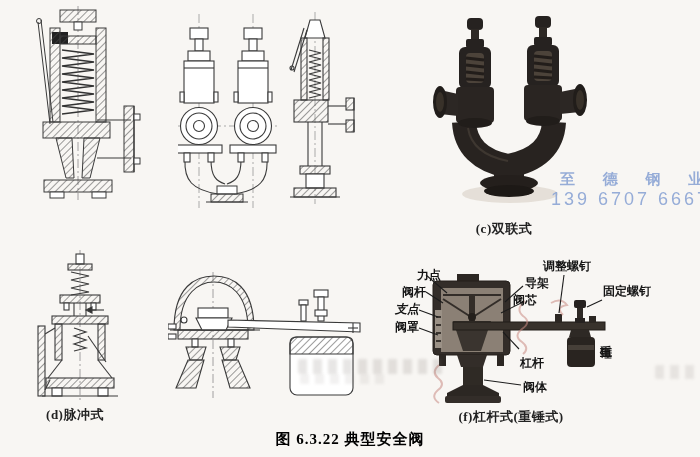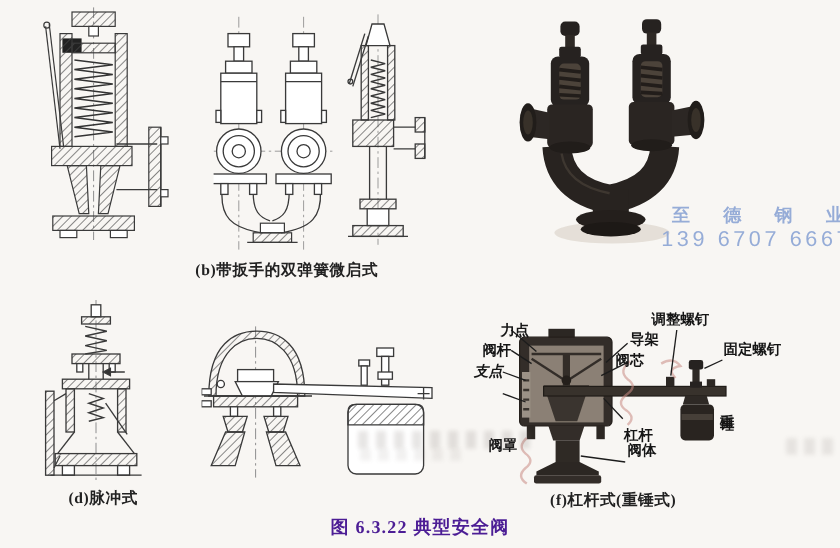--- a/index.html
+++ b/index.html
@@ -1,21 +1,21 @@
 <!DOCTYPE html>
 <html><head>
 <meta charset="utf-8">
 <style>
   html,body{margin:0;padding:0;}
   body{font-family:"Liberation Serif","DejaVu Serif",serif;}
   #page{position:relative;width:700px;height:457px;background:#f8f6f3;overflow:hidden;}
   .flabel{position:absolute;font-size:13px;font-weight:700;color:#222;text-align:center;
           white-space:nowrap;letter-spacing:.5px;}
   .caption{position:absolute;left:0;top:430px;width:700px;text-align:center;
-           font-size:15px;font-weight:700;color:#4c1d95;letter-spacing:1px;}
+           font-size:15px;font-weight:700;color:#000000;letter-spacing:1px;}
   .wm{position:absolute;color:#8ca5d5;opacity:.9;white-space:nowrap;}
   .wm-co{left:560px;top:170px;font-size:15px;letter-spacing:12px;font-weight:600;}
   .wm-ph{left:551px;top:189px;font-size:18px;letter-spacing:3px;font-weight:400;
          font-family:"Liberation Sans","DejaVu Sans",sans-serif;}
   .panel{position:absolute;}
   .part{position:absolute;font-size:12px;font-weight:700;color:#151515;white-space:nowrap;}
   .part.r{text-align:right;}
   .vtext{writing-mode:vertical-rl;letter-spacing:3px;}
   .ghost{position:absolute;background:repeating-linear-gradient(90deg,rgba(110,100,95,.5) 0 9px,
           rgba(110,100,95,0) 9px 15px);filter:blur(1.6px);border-radius:2px;}
@@ -130,21 +130,20 @@
         <line x1="176" y1="90" x2="176" y2="124"></line>
         <line x1="130" y1="114" x2="130" y2="158"></line>
         <line x1="144" y1="114" x2="144" y2="158"></line>
         <rect x="122" y="158" width="30" height="8" fill="url(#hB)"></rect>
         <rect x="128" y="166" width="18" height="14" fill="#fff"></rect>
         <rect x="116" y="180" width="42" height="9" fill="url(#hB)"></rect>
         <line x1="112" y1="189" x2="162" y2="189"></line>
       </g>
     </svg>
   </div>
-  <div class="flabel" style="left:154px;top:216px;width:170px;">(b)带扳手的双弹簧微启式</div>
 
   <div class="panel" style="left:428px;top:8px;">
     <svg width="168" height="200" viewBox="0 0 168 200">
       <ellipse cx="82" cy="186" rx="48" ry="9" fill="#ddd6cc" opacity=".7"></ellipse>
 
       <path d="M36,114 Q38,150 80,158 Q124,150 126,114" fill="none" stroke="#282320" stroke-width="24"></path>
       <rect x="66" y="150" width="30" height="24" fill="#282320"></rect>
       <ellipse cx="81" cy="175" rx="29" ry="8" fill="#241f1c"></ellipse>
       <ellipse cx="81" cy="183" rx="25" ry="6" fill="#1d1916"></ellipse>
 
@@ -181,20 +180,21 @@
           </g>
         <rect x="96" y="77" width="38" height="36" rx="4" fill="#2a2522"></rect>
         <polygon points="132,84 152,80 152,104 132,106" fill="#2c2724"></polygon>
         <ellipse cx="152" cy="92" rx="7" ry="16" fill="#211d1a"></ellipse>
         <ellipse cx="152" cy="92" rx="4" ry="10" fill="#383129"></ellipse>
         <ellipse cx="115" cy="113" rx="17" ry="5" fill="#211d1a"></ellipse>
       </g>
       <path d="M40,120 Q44,146 80,153" fill="none" stroke="#4d453c" stroke-width="2" opacity=".6"></path>
     </svg>
   </div>
+  <div class="flabel" style="left:444px;top:220px;width:120px;">(c)双联式</div>
 
   <div class="wm wm-co">至 德 钢 业</div>
   <div class="wm wm-ph">139 6707 6667</div>
 
   <div class="panel" style="left:30px;top:250px;">
     <svg width="96" height="154" viewBox="0 0 96 154">
       <defs>
         <pattern id="hD" width="5" height="5" patternUnits="userSpaceOnUse" patternTransform="rotate(45)">
           <line x1="0" y1="0" x2="0" y2="5" stroke="#4a4a4a" stroke-width="1.1"></line>
         </pattern>
@@ -221,21 +221,21 @@
         <line x1="15" y1="140" x2="20" y2="130"></line>
         <line x1="32" y1="110" x2="18" y2="128"></line>
         <line x1="68" y1="110" x2="82" y2="128"></line>
         <rect x="16" y="128" width="68" height="10" fill="url(#hD)"></rect>
         <rect x="22" y="138" width="10" height="8" fill="#fff"></rect>
         <rect x="68" y="138" width="10" height="8" fill="#fff"></rect>
         <line x1="12" y1="146" x2="88" y2="146"></line>
       </g>
     </svg>
   </div>
-  <div class="flabel" style="left:26px;top:406px;width:120px;">(d)脉冲式</div>
+  <div class="flabel" style="left:15px;top:406px;width:120px;">(d)脉冲式</div>
 
   <div class="panel" style="left:168px;top:268px;">
     <svg width="202" height="134" viewBox="0 0 202 134">
       <defs>
         <pattern id="hE" width="5" height="5" patternUnits="userSpaceOnUse" patternTransform="rotate(45)">
           <line x1="0" y1="0" x2="0" y2="5" stroke="#4a4a4a" stroke-width="1.1"></line>
         </pattern>
       </defs>
       <line x1="45" y1="4" x2="45" y2="130" stroke="#8a8a8a" stroke-width=".8" stroke-dasharray="9 3 2 3"></line>
       <g stroke="#3a3a3a" stroke-width="1.1">
@@ -325,28 +325,28 @@
         <line x1="140" y1="47" x2="118" y2="58"></line>
         <line x1="181" y1="20" x2="176" y2="58"></line>
         <line x1="219" y1="45" x2="204" y2="52"></line>
         <line x1="136" y1="94" x2="120" y2="77"></line>
         <line x1="138" y1="130" x2="101" y2="125"></line>
       </g>
     </svg>
     <div class="part r" style="left:18px;top:12px;width:40px;">力点</div>
     <div class="part r" style="left:3px;top:29px;width:40px;">阀杆</div>
     <div class="part r" style="left:0px;top:46px;width:36px;font-style:italic;">支点</div>
-    <div class="part r" style="left:12px;top:64px;width:36px;margin-top:44px;">阀罩</div>
+    <div class="part r" style="left:0px;top:64px;width:36px;">阀罩</div>
     <div class="part" style="left:142px;top:20px;">导架</div>
     <div class="part" style="left:130px;top:37px;">阀芯</div>
     <div class="part" style="left:160px;top:3px;">调整螺钉</div>
     <div class="part" style="left:220px;top:28px;">固定螺钉</div>
     <div class="part" style="left:137px;top:100px;">杠杆</div>
     <div class="part vtext" style="left:214px;top:80px;">重锤</div>
-    <div class="part" style="left:140px;top:112px;">阀体</div>
+    <div class="part" style="left:140px;top:124px;">阀体</div>
   </div>
   <div class="flabel" style="left:441px;top:408px;width:140px;">(f)杠杆式(重锤式)</div>
 
   <div class="ghost" style="left:298px;top:359px;width:148px;height:15px;opacity:.32;"></div>
   <div class="ghost" style="left:300px;top:374px;width:90px;height:10px;opacity:.18;"></div>
   <div class="ghost" style="left:655px;top:365px;width:44px;height:14px;opacity:.25;"></div>
 
   <div class="caption">图 6.3.22  典型安全阀</div>
 
 </div>

